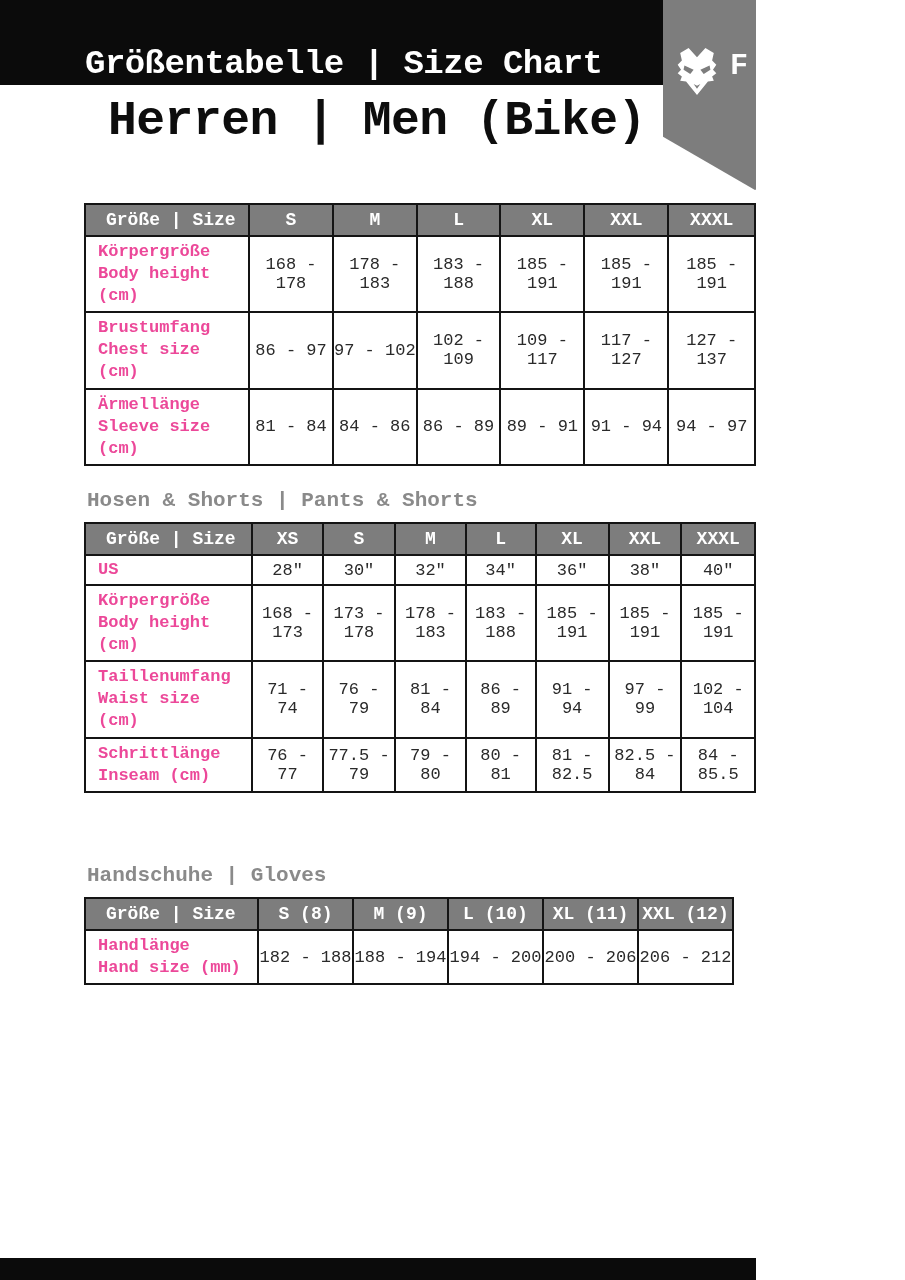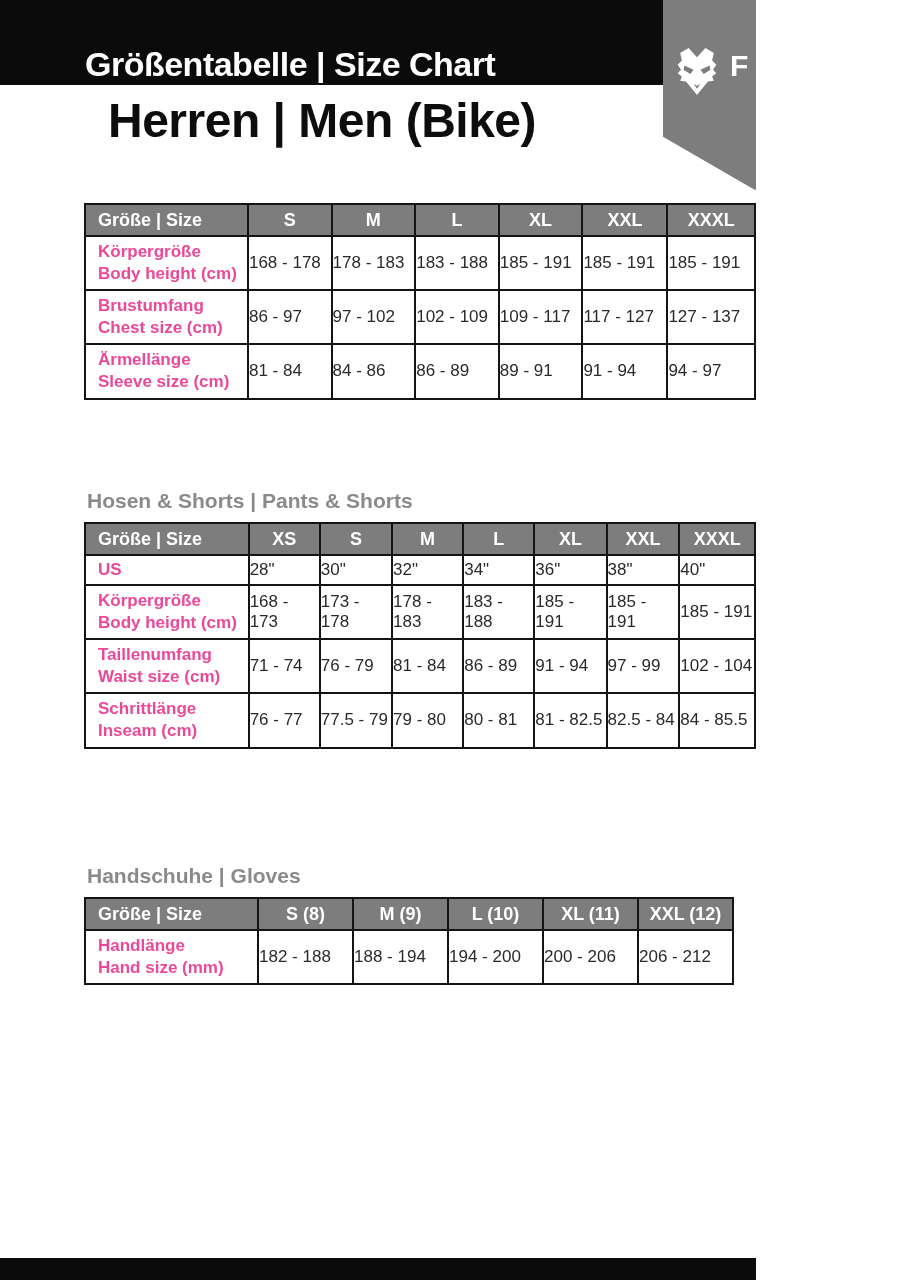--- a/index.html
+++ b/index.html
@@ -1,17 +1,17 @@
 <!DOCTYPE html>
 <html><head>
 <meta charset="utf-8">
 <style>
   html,body{margin:0;padding:0;background:#ffffff;}
   body{font-family:"Liberation Sans","DejaVu Sans",sans-serif;}
-  .page{position:relative;width:756px;height:1280px;background:#ffffff;overflow:hidden;}
+  .page{position:relative;width:756px;height:1280px;background:#ffffff;overflow:hidden;font-family:Liberation Mono, monospace;}
 
   
   .band{position:absolute;left:0;top:0;width:905px;height:85px;background:#0b0b0b;}
   .page-title{position:absolute;left:85px;top:47px;margin:0;font-size:34px;line-height:1.05;
     font-weight:bold;color:#ffffff;letter-spacing:-0.5px;white-space:nowrap;}
   .page-subtitle{position:absolute;left:108px;top:97px;margin:0;font-size:48px;line-height:1.0;
     font-weight:bold;color:#0d0d0d;letter-spacing:-0.5px;white-space:nowrap;}
 
   
   .pennant{position:absolute;left:663px;top:0;width:184px;height:190px;background:#7d7d7d;
@@ -21,24 +21,24 @@
     color:#ffffff;letter-spacing:13px;}
 
   
   .sec{position:absolute;left:84px;}
   .sec-heading{margin:0 0 9px 3px;font-size:21px;line-height:25px;font-weight:bold;color:#8a8a8a;}
 
   .size-table{border-collapse:collapse;table-layout:fixed;background:#ffffff;}
   .size-table th,.size-table td{border:2px solid #141414;overflow:hidden;}
   .size-table thead th{background:#7d7d7d;color:#ffffff;font-size:18px;font-weight:bold;
     height:30px;text-align:center;padding:0;}
-  .size-table thead th.size-label{text-align:left;padding-left:12px;}
+  .size-table thead th.size-label{text-align:left;padding-left:20px;}
   .size-table tbody th.rowlabel{text-align:left;padding:4px 6px 4px 12px;font-size:17px;
     font-weight:bold;color:#ec4899;line-height:1.3;}
-  .size-table tbody td{font-size:17px;color:#2a2a2a;height:48px;padding:0;margin-top:38px;}
+  .size-table tbody td{text-align:center;font-size:17px;color:#2a2a2a;height:48px;padding:0;margin-top:38px;}
   .size-table tbody tr.single td{height:28px;}
   .size-table tbody tr.single th.rowlabel{line-height:1.1;}
 
   #sec-jerseys{top:203px;}
   #sec-pants{top:488px;}
   #sec-gloves{top:863px;}
 
   
   .footer-bar{position:absolute;left:0;top:1258px;width:905px;height:22px;background:#0b0b0b;}
 </style>

